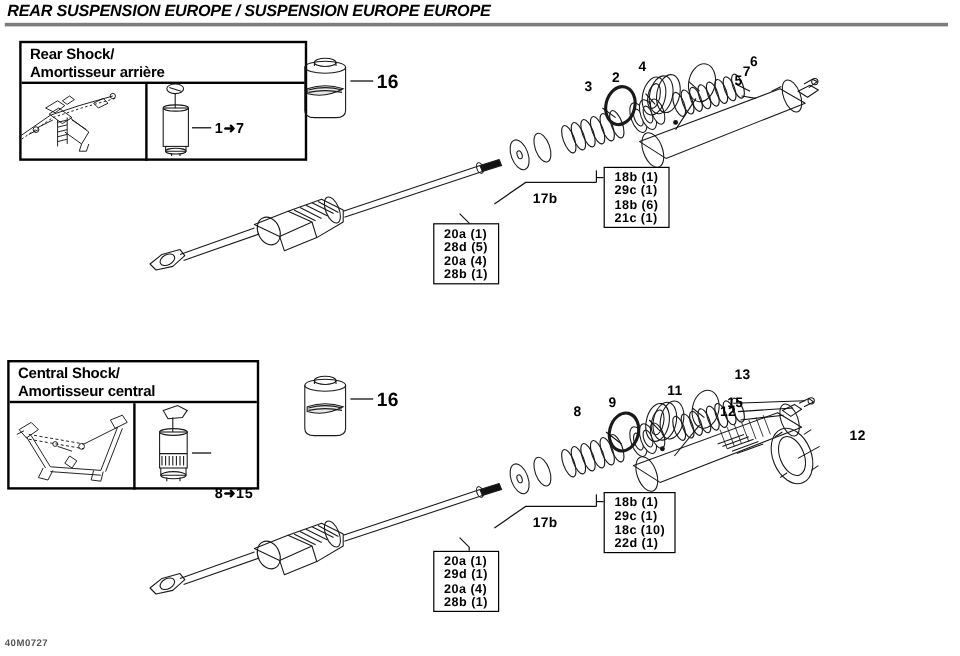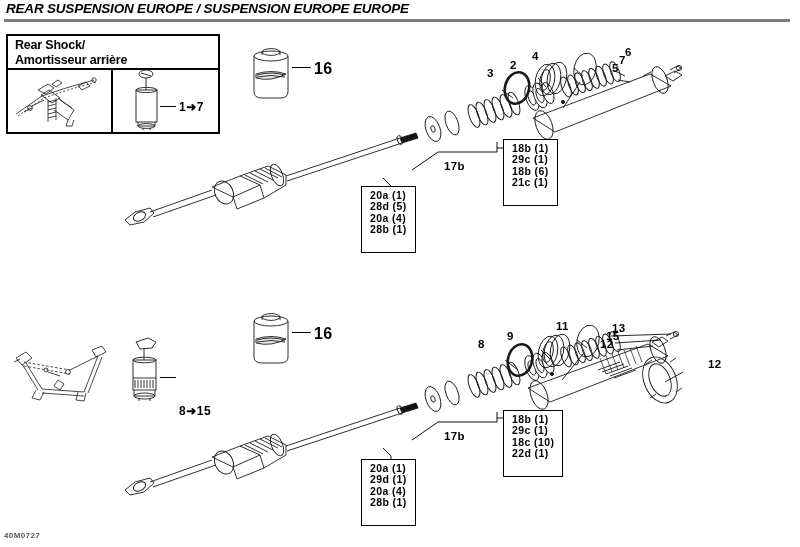--- a/index.html
+++ b/index.html
@@ -27,21 +27,21 @@
   .legend-sep{position:absolute;left:0;right:0;height:2px;background:#000;}
   .legend-divider{position:absolute;width:2px;background:#000;}
   .legend-range{
     position:absolute;font-size:12px;font-weight:bold;letter-spacing:0.5px;white-space:nowrap;
   }
   .arrowglyph{font-size:12px;font-weight:bold;}
 
   
   .callout{
     position:absolute;border:1.4px solid #000;background:#fff;
-    padding:3px 8px 16px 8px;box-sizing:border-box;
+    padding:3px 8px 0 8px;box-sizing:border-box;
     font-size:10.5px;font-weight:bold;line-height:11.4px;letter-spacing:0.4px;
     white-space:nowrap;
   }
   .callout div{white-space:pre;}
 
   
   .num{position:absolute;font-size:11.5px;font-weight:bold;letter-spacing:0.3px;}
   .num-lg{font-size:16px;}
 
   
@@ -57,21 +57,21 @@
   .art{position:absolute;left:0;top:0;pointer-events:none;}
 </style>
 </head>
 <body>
 
 <div class="page">
 
   <div class="hdr-title">REAR SUSPENSION EUROPE / SUSPENSION EUROPE EUROPE</div>
   <div class="hdr-rule"></div>
 
-  <div class="legend" style="left:6px;top:34px;width:214px;height:100px;">
+  <div class="legend" style="left:16px;top:34px;width:240px;height:100px;">
     <div class="legend-title">
       <span>Rear Shock/</span><br>
       <span>Amortisseur arrière</span>
     </div>
     <div class="legend-sep" style="top:32px;"></div>
     <div class="legend-divider" style="left:103px;top:34px;height:64px;"></div>
   </div>
 
   <svg class="art" width="100" height="62" style="left:8px;top:70px;">
     <g fill="none" stroke="#1a1a1a" stroke-width="0.8">
@@ -239,20 +239,28 @@
     <div>28b (1)</div>
   </div>
 
   <div class="callout" style="left:503px;top:139px;">
     <div>18b (1)</div>
     <div>29c (1)</div>
     <div>18b (6)</div>
     <div>21c (1)</div>
   </div>
 
+  <div class="legend" style="left:6px;top:300px;width:210px;height:108px;">
+    <div class="legend-title">
+      <span>Central Shock/</span><br>
+      <span>Amortisseur central</span>
+    </div>
+    <div class="legend-sep" style="top:32px;"></div>
+    <div class="legend-divider" style="left:103px;top:34px;height:72px;"></div>
+  </div>
 
   <svg class="art" width="100" height="70" style="left:8px;top:336px;">
     <g fill="none" stroke="#1a1a1a" stroke-width="0.8">
       <path d="M14,28 L30,54 M18,27 L34,53"></path>
       <path d="M34,53 L76,56 M34,57 L76,60"></path>
       <path d="M76,56 L90,20 M80,57 L94,21"></path>
       <path d="M16,26 L62,34 M16,30 L62,38" stroke-dasharray="2.5,2"></path>
       <path d="M62,34 L90,20"></path>
       <path d="M8,22 L18,16 L24,22 L14,29 Z"></path>
       <path d="M84,14 L94,10 L98,16 L88,21 Z"></path>
@@ -391,21 +399,21 @@
       <path d="M136,24 L196,22"></path>
       <path d="M140,31 L186,28"></path>
       <path d="M142,38 L178,34"></path>
       <path d="M208,60 L190,70"></path>
     </g>
   </svg>
 
   <div class="num" style="left:478px;top:338px;">8</div>
   <div class="num" style="left:507px;top:330px;">9</div>
   <div class="num" style="left:556px;top:320px;">11</div>
-  <div class="num" style="left:612px;top:322px;">13</div>
+  <div class="num" style="left:612px;top:307px;">13</div>
   <div class="num" style="left:606px;top:330px;">15</div>
   <div class="num" style="left:600px;top:338px;">12</div>
   <div class="num" style="left:708px;top:358px;">12</div>
 
   <svg class="art" width="230" height="80" style="left:355px;top:400px;">
     <g stroke="#111" stroke-width="1" fill="none">
       <path d="M57,40 L83,22 L142,22"></path>
       <path d="M142,22 L142,12"></path>
       <path d="M28,48 L36,56 L36,62"></path>
       <path d="M142,18 L150,18"></path>

